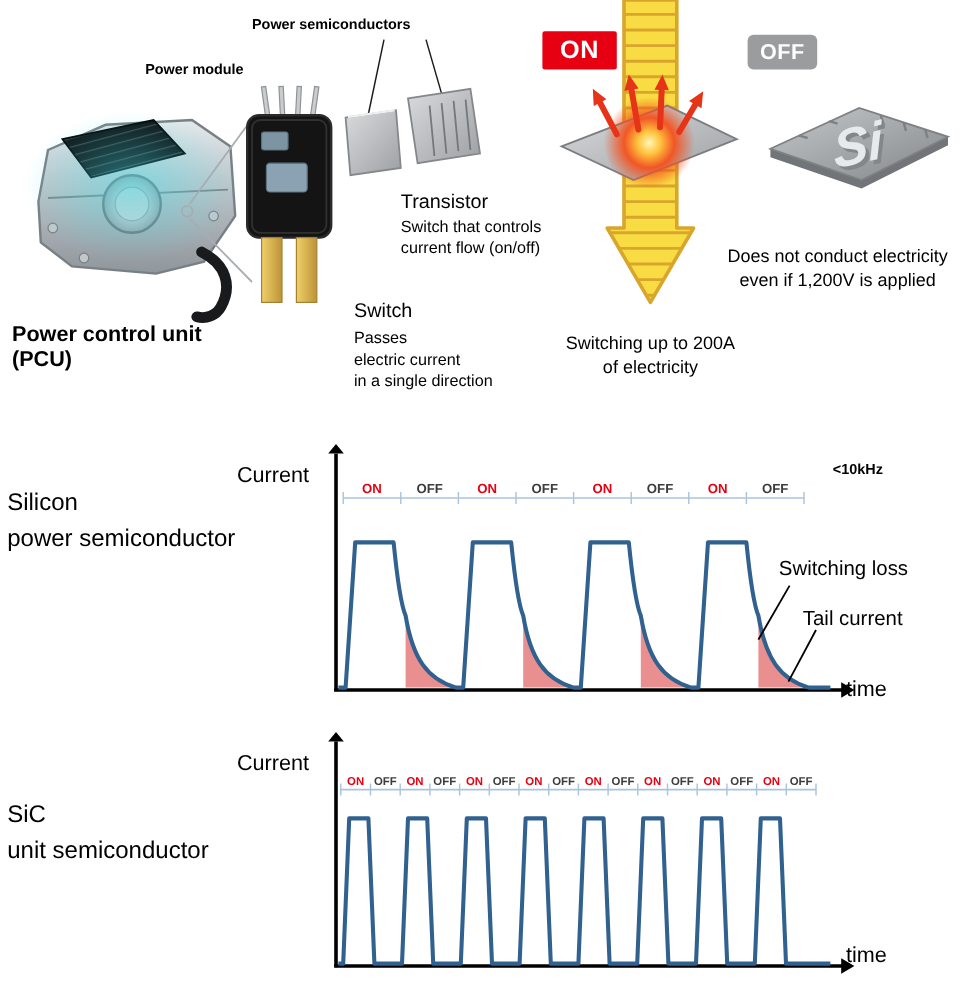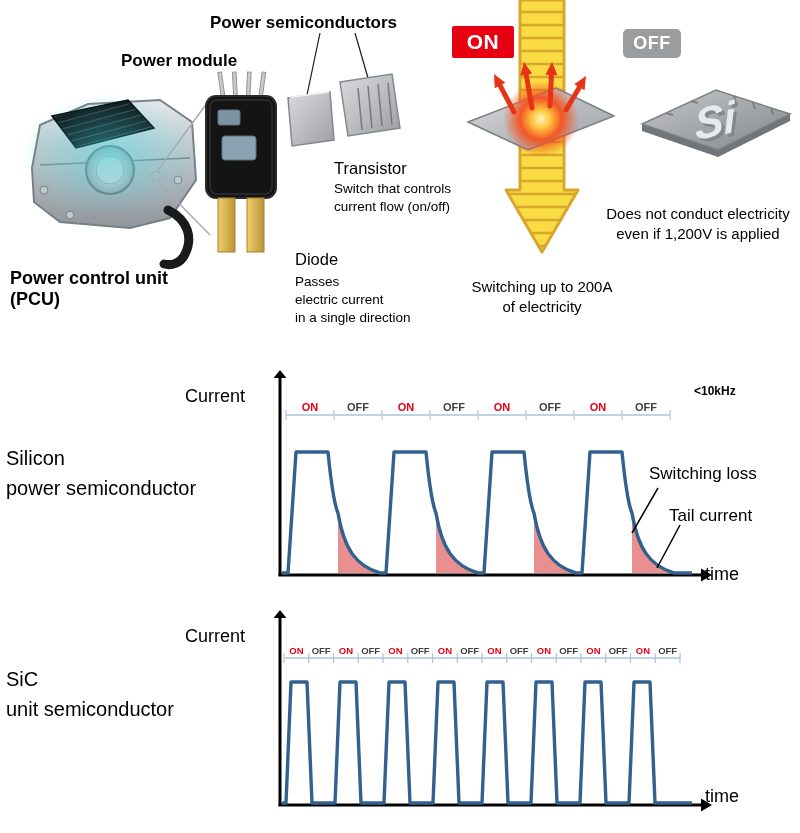--- a/index.html
+++ b/index.html
@@ -2,27 +2,27 @@
 <html><head>
 <meta charset="utf-8">
 <style>
   *{margin:0;padding:0;box-sizing:border-box}
   html,body{background:#fff}
   body{width:800px;height:833px;position:relative;overflow:hidden;
        font-family:"Liberation Sans",sans-serif;color:#000}
   .abs{position:absolute}
   .pre{white-space:pre-line}
   .center{text-align:center}
-  .right{text-align:left}
+  .right{text-align:center}
   svg text{font-family:"Liberation Sans",sans-serif}
   .badge{position:absolute;display:flex;align-items:center;justify-content:center;
          color:#fff;font-weight:bold;letter-spacing:.5px}
   #on-badge{left:452px;top:26px;width:62px;height:32px;font-size:21px;border-radius:2px}
   #off-badge{left:623px;top:29px;width:58px;height:29px;font-size:18px;border-radius:5px}
-  .lbl17b{font-size:17px;font-weight:bold}
+  .lbl17b{font-size:12px;font-weight:bold}
   .lbl16b{font-size:16.5px;font-weight:normal}
   .desc{font-size:13.5px;line-height:1.35}
   .cap{font-size:15px;line-height:1.35}
   .series{font-size:20px;line-height:1.5}
   .axis-word{font-size:18px}
   .ann{font-size:17px}
 </style>
 </head>
 <body>
 
@@ -174,21 +174,21 @@
 
 <div class="abs lbl17b" style="left:210px;top:13px">Power semiconductors</div>
 <div class="abs lbl17b" style="left:121px;top:51px">Power module</div>
 <div class="abs lbl17b pre" style="left:10px;top:268px;font-size:18px">Power control unit
 (PCU)</div>
 
 <div class="abs lbl16b" style="left:334px;top:159px">Transistor</div>
 <div class="abs desc pre" style="left:334px;top:180px">Switch that controls
 current flow (on/off)</div>
 
-<div class="abs lbl16b" style="left:295px;top:250px">Diode</div>
+<div class="abs lbl16b" style="left:295px;top:250px">Switch</div>
 <div class="abs desc pre" style="left:295px;top:273px">Passes
 electric current
 in a single direction</div>
 
 <div id="on-badge" class="badge" style="background: rgb(230, 0, 18);">ON</div>
 <div id="off-badge" class="badge" style="background: rgb(155, 156, 158);">OFF</div>
 
 <div class="abs cap pre center" style="left:452px;top:277px;width:180px">Switching up to 200A
 of electricity</div>
 <div class="abs cap pre center" style="left:592px;top:204px;width:212px">Does not conduct electricity
@@ -221,21 +221,21 @@
     <path d="M 256 143 C 262 179, 274 196, 298 203 L 256 203 Z" fill="#e98f90"></path>
     <path d="M 354 143 C 360 179, 372 196, 396 203 L 354 203 Z" fill="#e98f90"></path>
     <path d="M 452 143 C 458 179, 470 196, 494 203 L 452 203 Z" fill="#e98f90"></path>
     <path d="M 102 203 L 108 203 L 116 82 L 148 82 C 151 112, 154 134, 158 143 C 164 179, 176 196, 200 203 L 206 203 L 214 82 L 246 82 C 249 112, 252 134, 256 143 C 262 179, 274 196, 298 203 L 304 203 L 312 82 L 344 82 C 347 112, 350 134, 354 143 C 360 179, 372 196, 396 203 L 402 203 L 410 82 L 442 82 C 445 112, 448 134, 452 143 C 458 179, 470 196, 494 203 L 512 203" fill="none" stroke="#31618f" stroke-width="3.4" stroke-linejoin="round"></path>
     <line x1="478" y1="118" x2="452" y2="163" stroke="#000" stroke-width="1.5"></line>
     <line x1="500" y1="155" x2="477" y2="198" stroke="#000" stroke-width="1.5"></line>
   </svg>
 
 <div class="abs axis-word right" style="left:185px;top:386px;width:85px">Current</div>
 <div class="abs" style="left:694px;top:384px;font-size:12px;font-weight:600">&lt;10kHz</div>
-<div class="abs series pre" style="left:6px;top:443px">Silicon
+<div class="abs series pre" style="left:6px;top:404px">Silicon
 power semiconductor</div>
 <div class="abs ann" style="left:649px;top:464px">Switching loss</div>
 <div class="abs ann" style="left:669px;top:506px">Tail current</div>
 <div class="abs axis-word" style="left:705px;top:564px">time</div>
 
 <svg id="chart-sic" class="abs" style="left:180px;top:610px" width="620" height="212">
     <line x1="100" y1="8" x2="100" y2="196" stroke="#000" stroke-width="3"></line>
     <polygon points="93.5,8 106.5,8 100,0" fill="#000"></polygon>
     <line x1="98.5" y1="195" x2="522" y2="195" stroke="#000" stroke-width="3"></line>
     <polygon points="521,188.5 521,201.5 532,195" fill="#000"></polygon>

